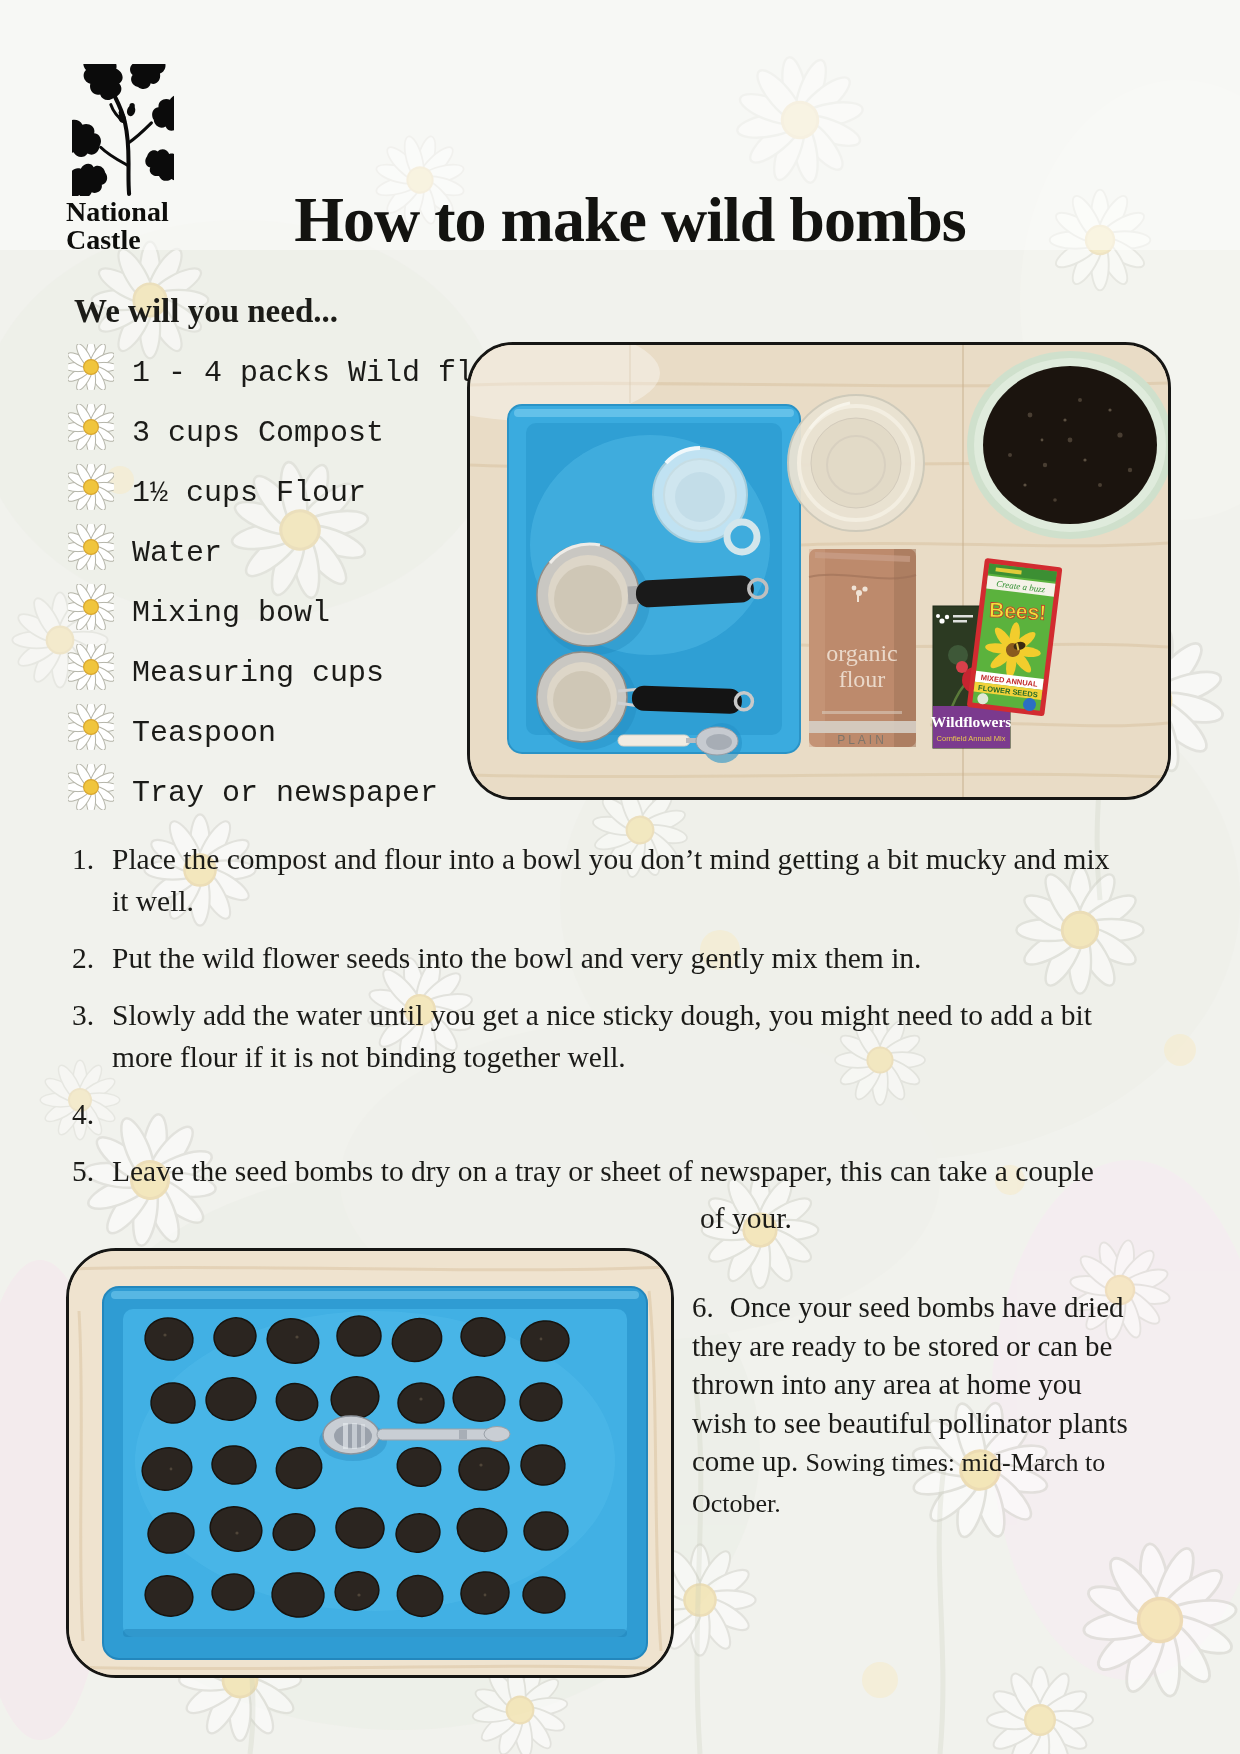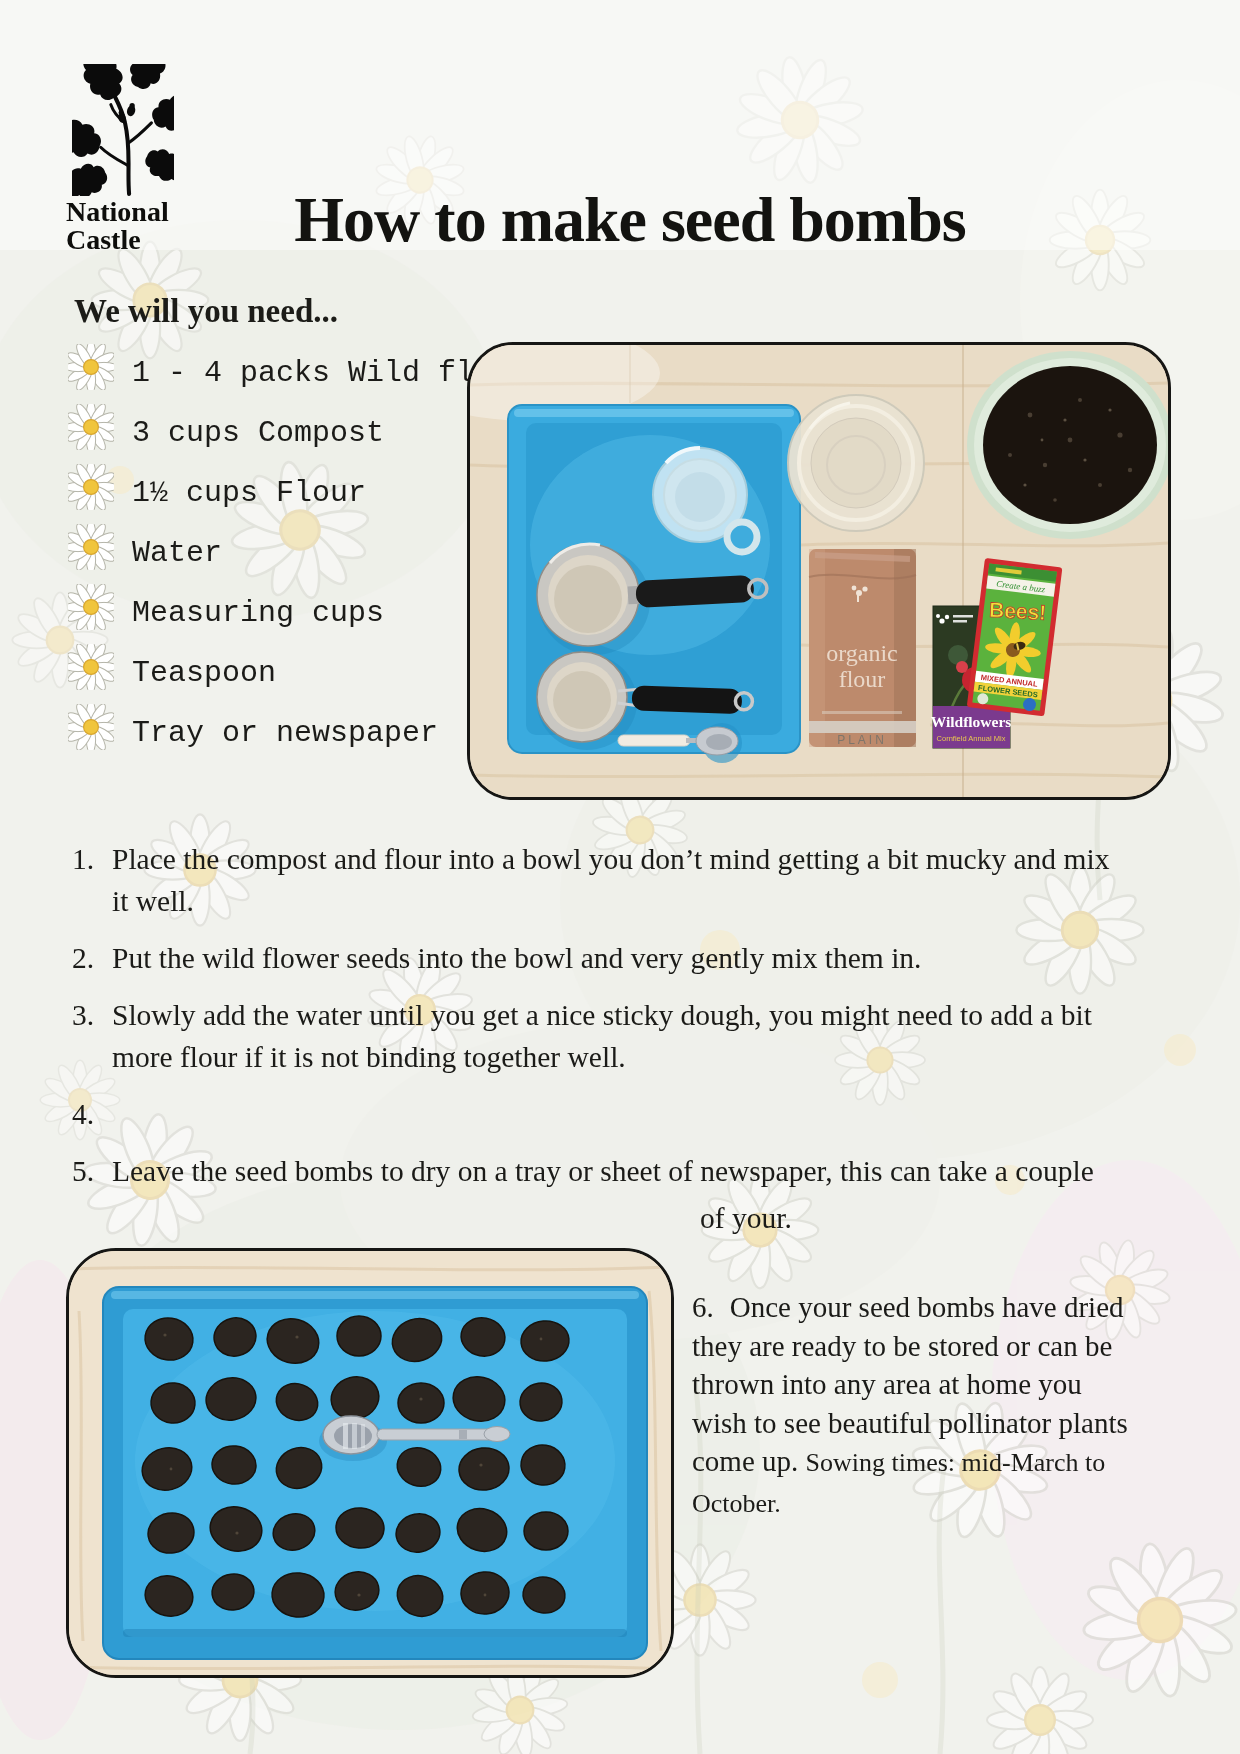--- a/index.html
+++ b/index.html
@@ -145,21 +145,21 @@
         <circle cx="59" cy="41" r="2.6"></circle>
           <circle cx="48" cy="48" r="2.4"></circle>
       </g>
     </svg>
     <div class="logo-text">
       <div>National</div>
       <div>Castle</div>
     </div>
   </div>
 
-  <h1 class="title">How to make seed bombs</h1>
+  <h1 class="title">How to make wild bombs</h1>
 
   <h2 class="needs-heading">We will you need...</h2>
   <ul class="needs-list">
     <li>
       <svg class="bullet" viewBox="-23 -23 46 46">
           <use href="#daisy"></use>
         </svg>
       <span class="needs-label">1 - 4 packs Wild flower mix</span>
       </li>
     <li>
@@ -172,20 +172,26 @@
       <svg class="bullet" viewBox="-23 -23 46 46">
           <use href="#daisy"></use>
         </svg>
       <span class="needs-label">1½ cups Flour</span>
       </li>
     <li>
       <svg class="bullet" viewBox="-23 -23 46 46">
           <use href="#daisy"></use>
         </svg>
       <span class="needs-label">Water</span>
+      </li>
+    <li>
+      <svg class="bullet" viewBox="-23 -23 46 46">
+          <use href="#daisy"></use>
+        </svg>
+      <span class="needs-label">Mixing bowl</span>
       </li>
     <li>
       <svg class="bullet" viewBox="-23 -23 46 46">
           <use href="#daisy"></use>
         </svg>
       <span class="needs-label">Measuring cups</span>
       </li>
     <li>
       <svg class="bullet" viewBox="-23 -23 46 46">
           <use href="#daisy"></use>

